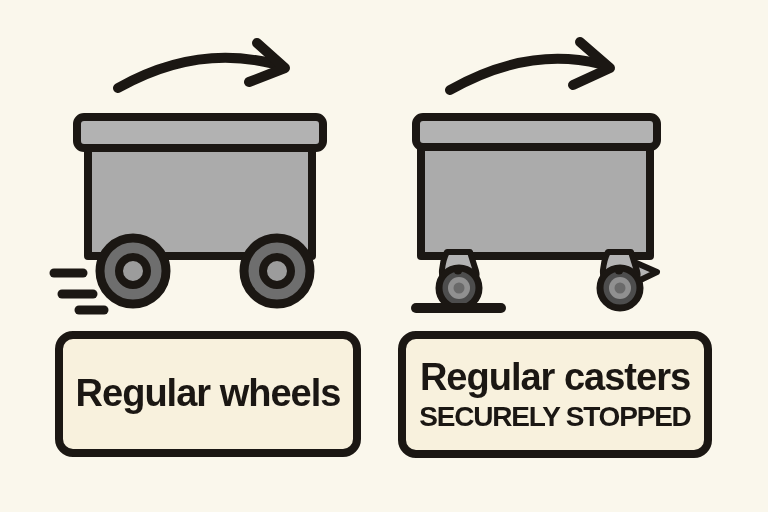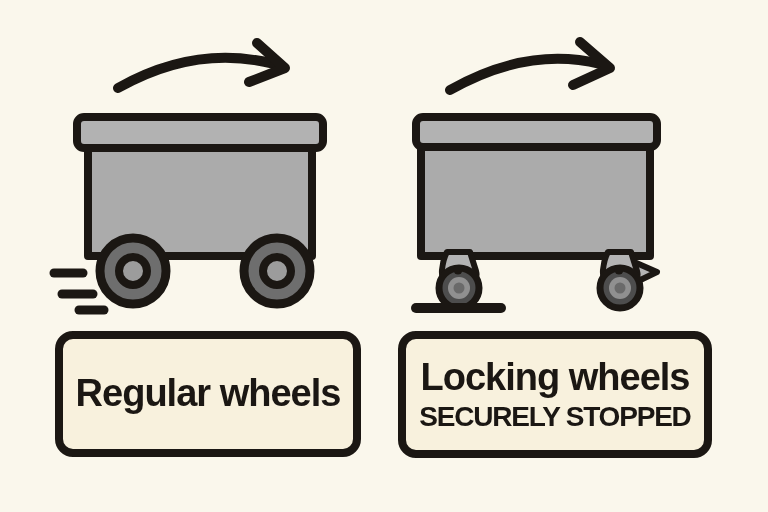--- a/index.html
+++ b/index.html
@@ -130,17 +130,17 @@
         <circle class="bolt" cx="619" cy="270" r="4.5"></circle>
       </g>
     </g>
   </svg>
 
   <div class="caption caption-left">
     <div class="cap-line1">Regular wheels</div>
   </div>
 
   <div class="caption caption-right">
-    <div class="cap-line1">Locking wheels</div>
+    <div class="cap-line1">Regular casters</div>
     <div class="cap-line2">SECURELY STOPPED</div>
   </div>
 
 </div>
 
 </body></html>

